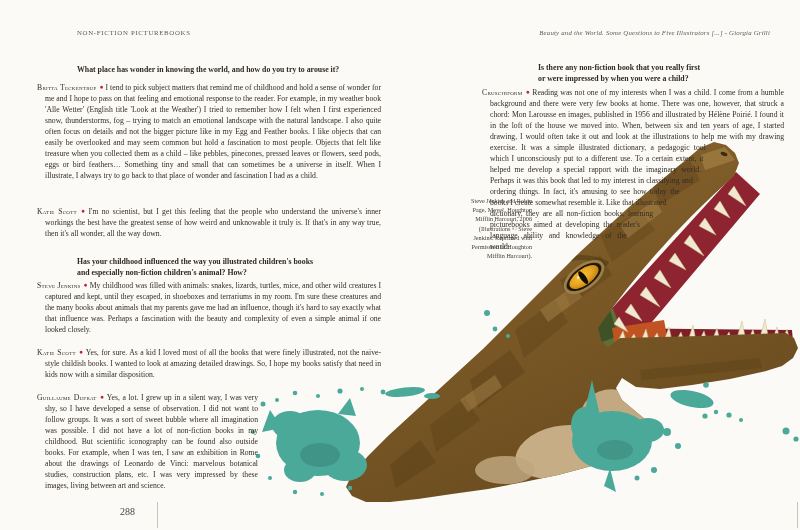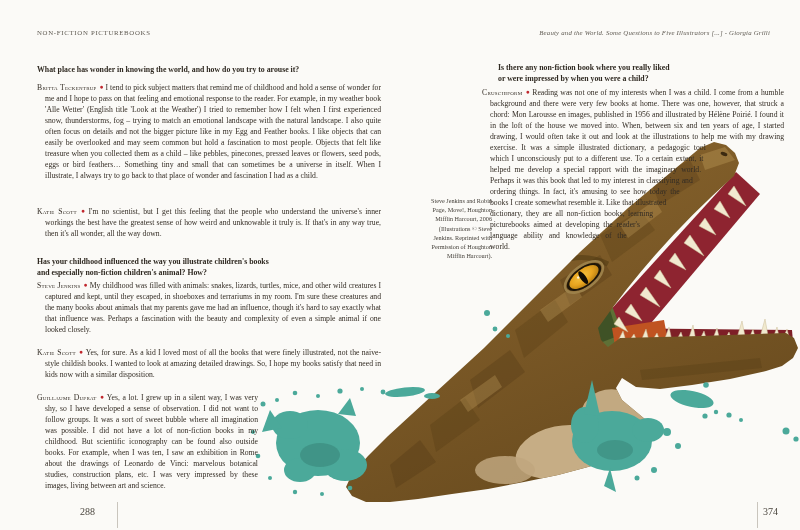--- a/index.html
+++ b/index.html
@@ -1,21 +1,21 @@
 <!DOCTYPE html>
 <html><head>
 <meta charset="utf-8">
 <style>
   html,body{margin:0;padding:0;}
   body{background:#e8e6e1;font-family:"Liberation Serif","DejaVu Serif",serif;}
   .spread{position:relative;width:800px;height:530px;background:#fbfaf7;overflow:hidden;}
   .page{position:absolute;top:0;width:400px;height:530px;}
   .page.left{left:0;}
   .page.right{left:400px;}
-  .abs{position:absolute;}
+  .abs{position:absolute;margin-left:40px;}
   .runhead{font-size:6.8px;letter-spacing:.7px;color:#5f5a52;}
   .runhead.it{font-style:italic;letter-spacing:.2px;}
   .question{font-size:7.8px;font-weight:bold;color:#2e2820;line-height:11px;}
   .answer{font-size:7.7px;color:#332c24;line-height:11px;text-align:justify;
           padding-left:8px;text-indent:-8px;margin:0;}
   .speaker{font-variant:small-caps;letter-spacing:.25px;}
   .bullet{color:#c0272d;font-size:6.5px;padding:0 2px 0 3px;vertical-align:1px;}
   .ital{}
   .caption{font-size:6.2px;line-height:9.2px;color:#45403a;text-align:right;}
   .pagenum{font-size:10px;color:#4a453e;}
@@ -177,21 +177,21 @@
 
     <p class="abs answer" style="left:37px;top:81px;width:336px;">
       <span class="speaker">Britta Teckentrup</span><span class="bullet">●</span><span>I tend to pick subject matters that remind me of childhood and hold a sense of wonder for me and I hope to pass on that feeling and emotional response to the reader. For example, in my weather book 'Alle Wetter' (English title 'Look at the Weather') I tried to remember how I felt when I first experienced snow, thunderstorms, fog – trying to match an emotional landscape with the natural landscape. I also quite often focus on details and not the bigger picture like in my Egg and Feather books. I like objects that can easily be overlooked and may seem common but hold a fascination to most people. Objects that felt like treasure when you collected them as a child – like pebbles, pinecones, pressed leaves or flowers, seed pods, eggs or bird feathers… Something tiny and small that can sometimes be a universe in itself. When I illustrate, I always try to go back to that place of wonder and fascination I had as a child.</span>
     </p>
 
     <p class="abs answer" style="left:37px;top:205px;width:336px;">
       <span class="speaker">Katie Scott</span><span class="bullet">●</span><span>I'm no scientist, but I get this feeling that the people who understand the universe's inner workings the best have the greatest sense of how weird and unknowable it truly is. If that's in any way true, then it's all wonder, all the way down.</span>
     </p>
 
     <div class="abs question" style="left:37px;top:256px;width:340px;">
-      <span>Has your childhood influenced the way you illustrate children's books</span><br>
+      <span>Has your childhood influenced the way you illustrated children's books</span><br>
       <span>and especially non-fiction children's animal? How?</span>
     </div>
 
     <p class="abs answer" style="left:37px;top:279px;width:336px;">
       <span class="speaker">Steve Jenkins</span><span class="bullet">●</span><span>My childhood was filled with animals: snakes, lizards, turtles, mice, and other wild creatures I captured and kept, until they escaped, in shoeboxes and terrariums in my room. I'm sure these creatures and the many books about animals that my parents gave me had an influence, though it's hard to say exactly what that influence was. Perhaps a fascination with the beauty and complexity of even a simple animal if one looked closely.</span>
     </p>
 
     <p class="abs answer" style="left:37px;top:346px;width:336px;">
       <span class="speaker">Katie Scott</span><span class="bullet">●</span><span>Yes, for sure. As a kid I loved most of all the books that were finely illustrated, not the naive-style childish books. I wanted to look at amazing detailed drawings. So, I hope my books satisfy that need in kids now with a similar disposition.</span>
     </p>
@@ -201,21 +201,21 @@
     </p>
 
     <div class="abs pagenum" style="left:80px;top:506px;">288</div>
     <div class="abs rule" style="left:117px;top:502px;"></div>
   </div>
 
   <div class="page right textlayer">
     <div class="abs runhead it" style="right:30px;top:29px;white-space:nowrap;">Beauty and the World. Some Questions to Five Illustrators [...] - Giorgia Grilli</div>
 
     <div class="abs question" style="left:98px;top:62px;width:280px;">
-      <span>Is there any non-fiction book where you really liked</span><br>
+      <span>Is there any non-fiction book that you really first</span><br>
       <span>or were impressed by when you were a child?</span>
     </div>
 
     <p class="abs answer" style="left:82px;top:86px;width:294px;">
       <span class="croc-spacer"></span>
       <span class="speaker">Cruschiform</span><span class="bullet">●</span><span>Reading was not one of my interests when I was a child. I come from a humble background and there were very few books at home. There was one, however, that struck a chord: </span><span class="ital">Mon Larousse en images</span><span>, published in 1956 and illustrated by Hélène Poirié. I found it in the loft of the house we moved into. When, between six and ten years of age, I started drawing, I would often take it out and look at the illustrations to help me with my drawing exercise. It was a simple illustrated dictionary, a pedagogic tool which I unconsciously put to a different use. To a certain extent, it helped me develop a special rapport with the imaginary world. Perhaps it was this book that led to my interest in classifying and ordering things. In fact, it's amusing to see how today the books I create somewhat resemble it. Like that illustrated dictionary, they are all non-fiction books, learning picturebooks aimed at developing the reader's language ability and knowledge of the world.</span>
     </p>
 
     <div class="abs caption" style="left:25px;top:196px;width:67px;">
       <span>Steve Jenkins and Robin Page, </span><span class="ital">Move!</span><span>, Houghton Mifflin Harcourt, 2006 (Illustrations © Steve Jenkins. Reprinted with Permission of Houghton Mifflin Harcourt).</span>

